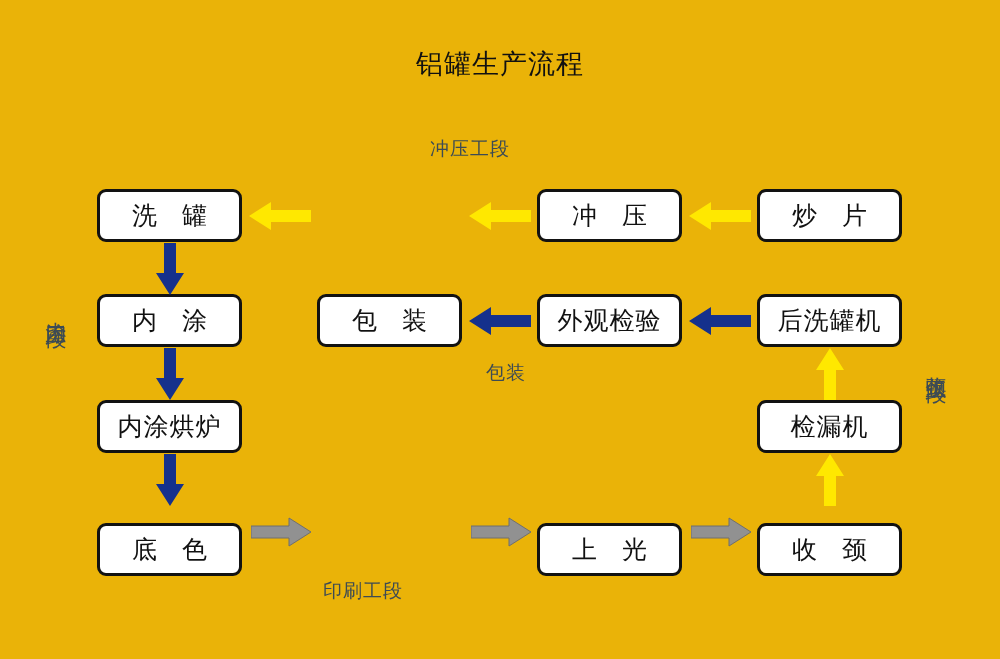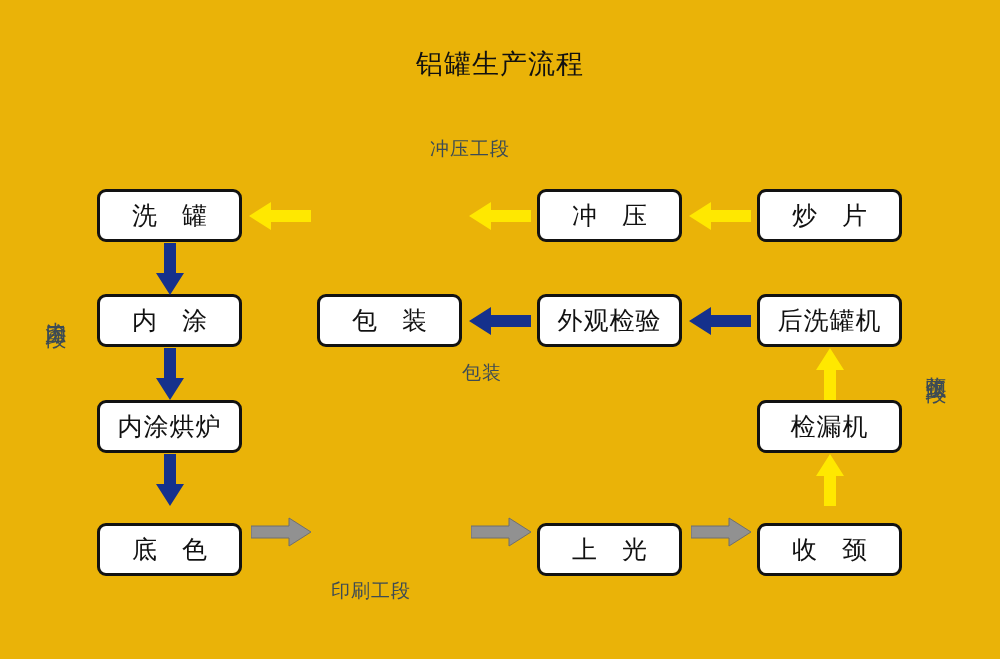--- a/index.html
+++ b/index.html
@@ -85,23 +85,23 @@
 </style>
 </head>
 <body>
 
 <div id="canvas">
 
   <div class="chart-title">铝罐生产流程</div>
 
   <div class="caption" style="left:430px; top:136px;">冲压工段</div>
 
-  <div class="caption" style="left:462px; top:360px;">包装</div>
+  <div class="caption" style="left:486px; top:360px;">包装</div>
 
-  <div class="caption" style="left:323px; top:578px;margin-left:8px;">印刷工段</div>
+  <div class="caption" style="left:323px; top:578px;">印刷工段</div>
 
   <div class="caption-vertical" style="left:42px; top:305px;">内涂工段</div>
 
   <div class="caption-vertical" style="left:922px; top:360px;">收颈工段</div>
 
   <div class="node c1 r1 wide-letter">洗 罐</div>
   <div class="node c4 r1 wide-letter">炒 片</div>
   <div class="node c3 r1 wide-letter">冲 压</div>
 
   <div class="arrow" style="left:249px; top:200px;">

